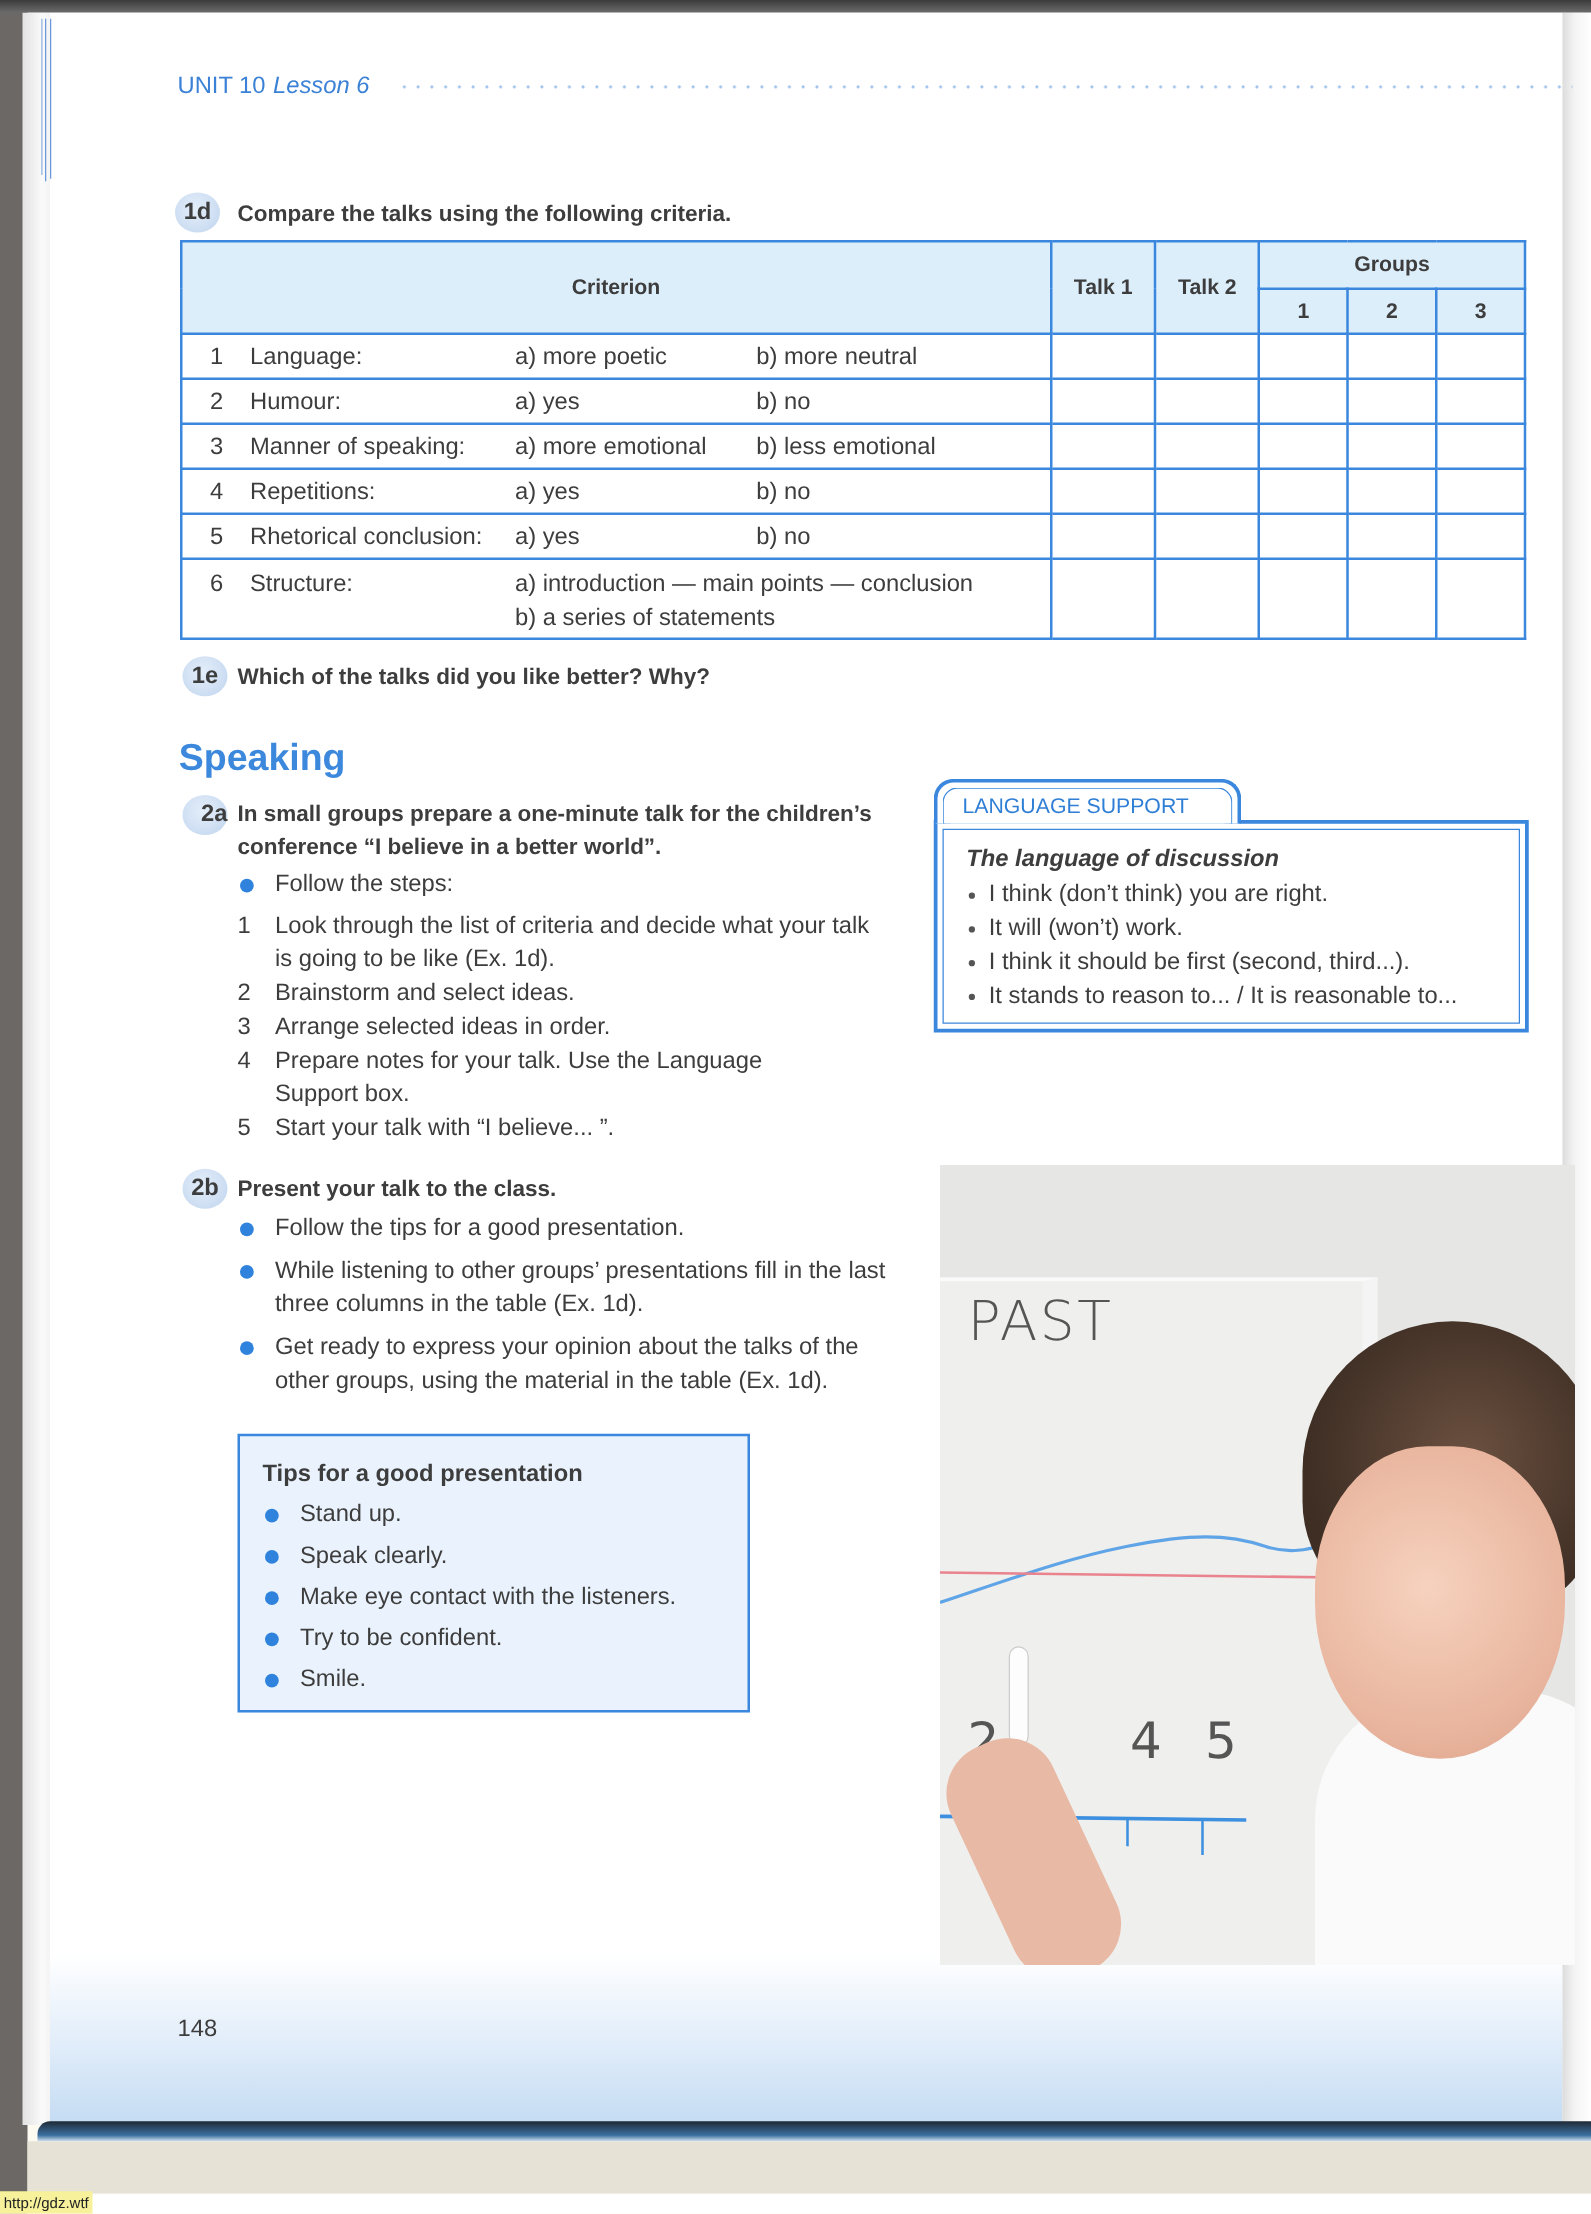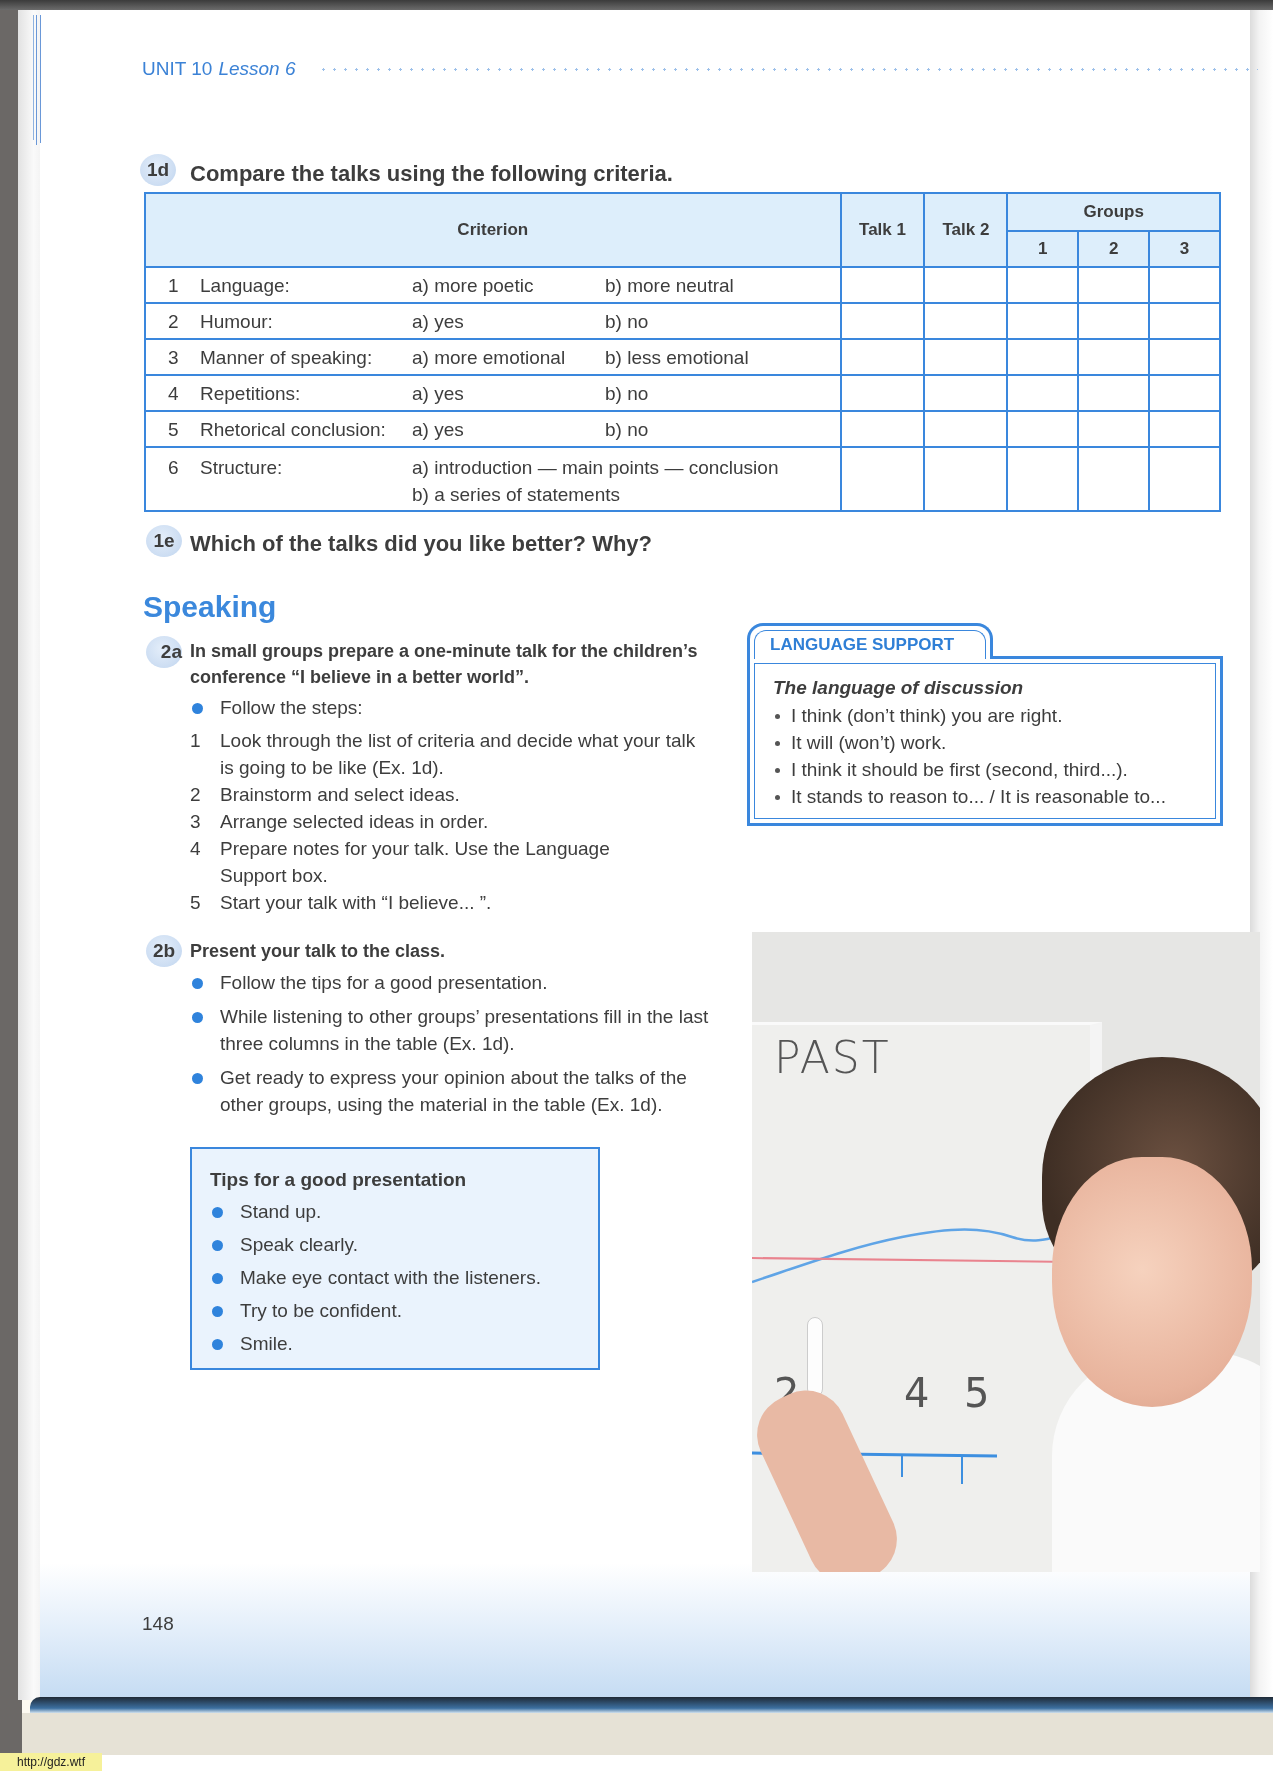--- a/index.html
+++ b/index.html
@@ -12,31 +12,31 @@
   .left-line-1 { position: absolute; left: 33px; top: 15px; width: 1px; height: 125px; background: #8fb2df; }
   .left-line-2 { position: absolute; left: 36px; top: 15px; width: 1px; height: 130px; background: #6a98d8; }
   .left-line-3 { position: absolute; left: 40px; top: 15px; width: 1px; height: 128px; background: #6a98d8; }
 
   .page { position: absolute; left: 40px; top: 10px; width: 1210px; height: 1688px;
           background: linear-gradient(180deg, #ffffff 0%, #ffffff 92%, #e3eefa 96%, #c5dcf3 100%); }
   .right-strip { position: absolute; left: 1250px; top: 10px; width: 23px; height: 1690px; background: linear-gradient(90deg, #dcdcdc, #f3f3f3 40%, #fff); }
   .bottom-edge { position: absolute; left: 30px; top: 1697px; width: 1243px; height: 16px; background: linear-gradient(#1f2a36, #3c6fa0 70%, #cfe0ee); border-radius: 10px 0 0 0; }
   .bottom-beige { position: absolute; left: 22px; top: 1713px; width: 1251px; height: 42px; background: #e6e2d6; }
   .bottom-white { position: absolute; left: 0; top: 1755px; width: 1273px; height: 16px; background: #ffffff; }
-  .url-badge { position: absolute; left: 0; top: 1753px; height: 18px; padding: 0 17px; background: #f6f19a; font-size: 12px; line-height: 18px; color: #222; }
+  .url-badge { position: absolute; left: 0; top: 1753px; height: 18px; padding: 0 3px; background: #f6f19a; font-size: 12px; line-height: 18px; color: #222; }
 
   .unit-header { position: absolute; left: 142px; top: 58px; font-size: 19px; color: #3b82d6; white-space: nowrap; }
   .unit-header .lesson { margin-left: 6px; font-style: italic; }
   .header-dots { position: absolute; left: 318px; top: 68px; width: 940px; height: 3px;
                  background-image: radial-gradient(circle, #9cc0ea 1px, transparent 1.4px); background-size: 11px 3px; }
 
   .ex-badge { position: absolute; width: 36px; height: 32px; border-radius: 50%;
               background: radial-gradient(circle at 45% 40%, #e4eefa 0%, #cfdff3 60%, #bcd3ef 100%);
               font-weight: bold; font-size: 19px; color: #3d3d3d; text-align: center; line-height: 32px; }
-  .ex-title { position: absolute; font-weight: bold; font-size: 22px; color: #3d3d3d; white-space: nowrap; }
+  .ex-title { position: absolute; font-weight: bold; font-size: 18px; color: #3d3d3d; white-space: nowrap; }
 
   
   .criteria-table { position: absolute; left: 144px; top: 192px; border-collapse: collapse; width: 1077px; font-size: 19px; color: #3d3d3d; }
   .criteria-table td, .criteria-table th { border: 2px solid #3a87dd; padding: 0; }
   .criteria-table thead th { background: #ddeefb; font-weight: bold; font-size: 17px; color: #3d3d3d; }
   .criteria-table .h1 { height: 38px; }
   .criteria-table .h2 { height: 36px; }
   .criteria-table tbody td { height: 36px; vertical-align: middle; }
   .criteria-table tbody tr.tall td { height: 64px; vertical-align: top; }
   .crit-cell { position: relative; }
@@ -59,21 +59,21 @@
   .bullets-2b { position: absolute; left: 190px; top: 969px; width: 540px; }
   .bullets-2b .bullet-line { margin-bottom: 7px; }
 
   .tips-box { position: absolute; left: 190px; top: 1147px; width: 410px; height: 223px; border: 2px solid #3a87dd; background: #eaf3fd; padding: 20px 0 0 18px; }
   .tips-title { font-weight: bold; font-size: 19px; color: #3d3d3d; margin-bottom: 4px; }
   .tips-box .bullet-line { line-height: 33px; }
   .tips-box .dot { top: 12px; }
 
   .ls-tab { position: absolute; left: 747px; top: 623px; width: 246px; height: 36px; border: 3px solid #3a87dd; border-bottom: none; border-radius: 16px 16px 0 0; background: #fff; }
   .ls-tab-inner { position: absolute; left: 4px; top: 4px; right: 4px; bottom: 0; border: 1px solid #3a87dd; border-bottom: none; border-radius: 12px 12px 0 0; }
-  .ls-tab-label { position: absolute; left: 20px; top: 9px; font-size: 17px; font-weight: bold; color: #2f7fd6; white-space: nowrap; }
+  .ls-tab-label { position: absolute; left: 20px; top: 9px; font-size: 17px; font-weight: normal; color: #2f7fd6; white-space: nowrap; }
   .ls-box { position: absolute; left: 747px; top: 656px; width: 476px; height: 170px; border: 3px solid #3a87dd; background: #fff; }
   .ls-box-inner { position: absolute; left: 4px; top: 4px; right: 4px; bottom: 4px; border: 1px solid #3a87dd; padding: 10px 0 0 18px; }
   .ls-title { font-size: 19px; font-weight: bold; font-style: italic; color: #3d3d3d; line-height: 28px; }
   .ls-item { position: relative; padding-left: 18px; font-size: 19px; line-height: 27px; color: #3d3d3d; }
   .ls-item .sdot { position: absolute; left: 2px; top: 12px; width: 5px; height: 5px; border-radius: 50%; background: #555; }
 
   .photo { position: absolute; left: 752px; top: 932px; width: 508px; height: 640px; overflow: hidden; background: #e6e6e4; }
   .whiteboard { position: absolute; left: 0; top: 90px; width: 350px; height: 550px; background: #efefed; border-top: 3px solid #fafafa; border-right: 12px solid #f4f4f4; }
   .past-label { position: absolute; left: 22px; top: 100px; font-family: "DejaVu Sans", sans-serif; font-size: 44px; color: #555; letter-spacing: 2px; font-weight: 300; }
   .numbers { position: absolute; left: 20px; top: 438px; font-family: "DejaVu Sans", sans-serif; font-size: 40px; color: #555; }

